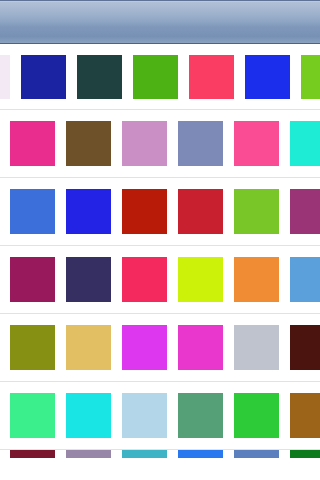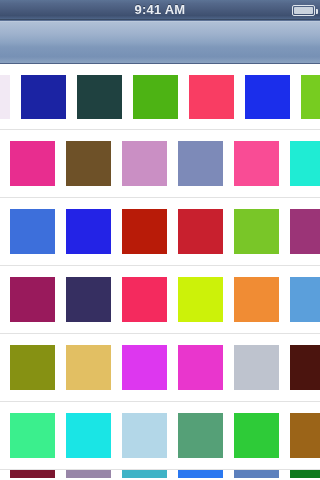--- a/index.html
+++ b/index.html
@@ -170,28 +170,20 @@
   .grid-row.clipped .swatch-track {
     align-items: flex-start;
     padding-top: 0;
   }
 </style>
 </head>
 <body>
 
 <div id="app">
 
-  <div class="status-bar">
-    <span class="status-time">9:41 AM</span>
-    <div class="status-right">
-      <div class="battery">
-        <div class="battery-fill"></div>
-      </div>
-    </div>
-  </div>
 
   <div class="nav-bar">
     <div class="nav-title"></div>
   </div>
 
   <div class="scroll-area">
     <div id="grid-rows">
         <div class="grid-row first-row">
           <div class="swatch-track">
             <div class="swatch" style="background: rgb(242, 233, 244);"></div>

